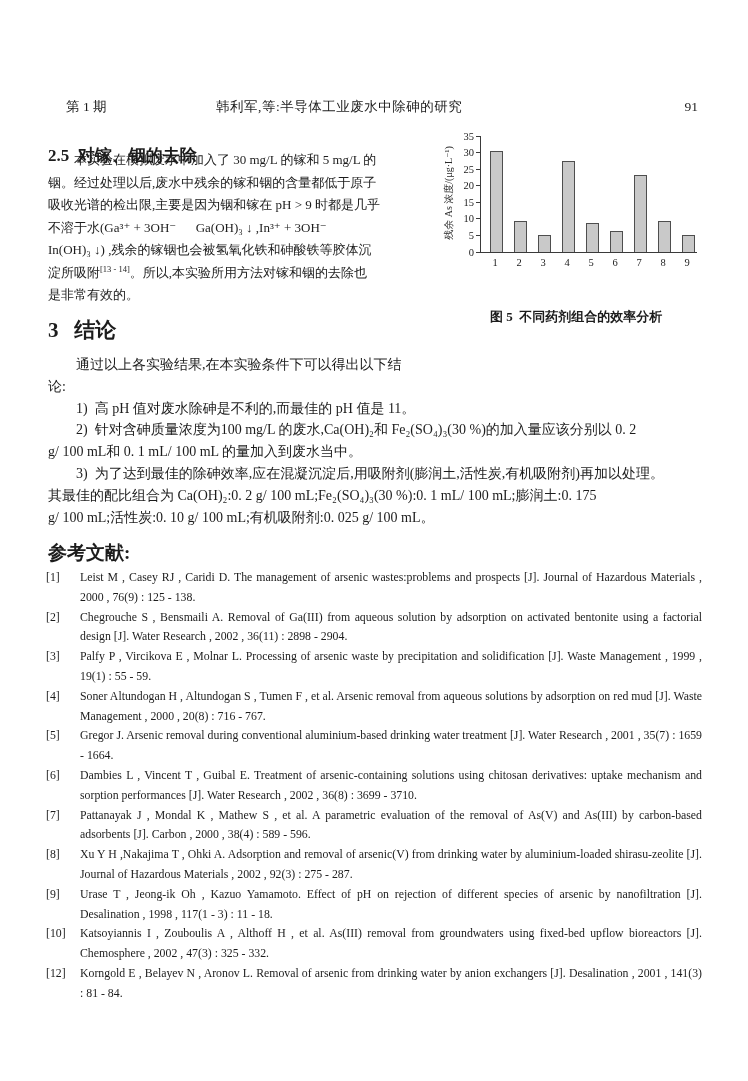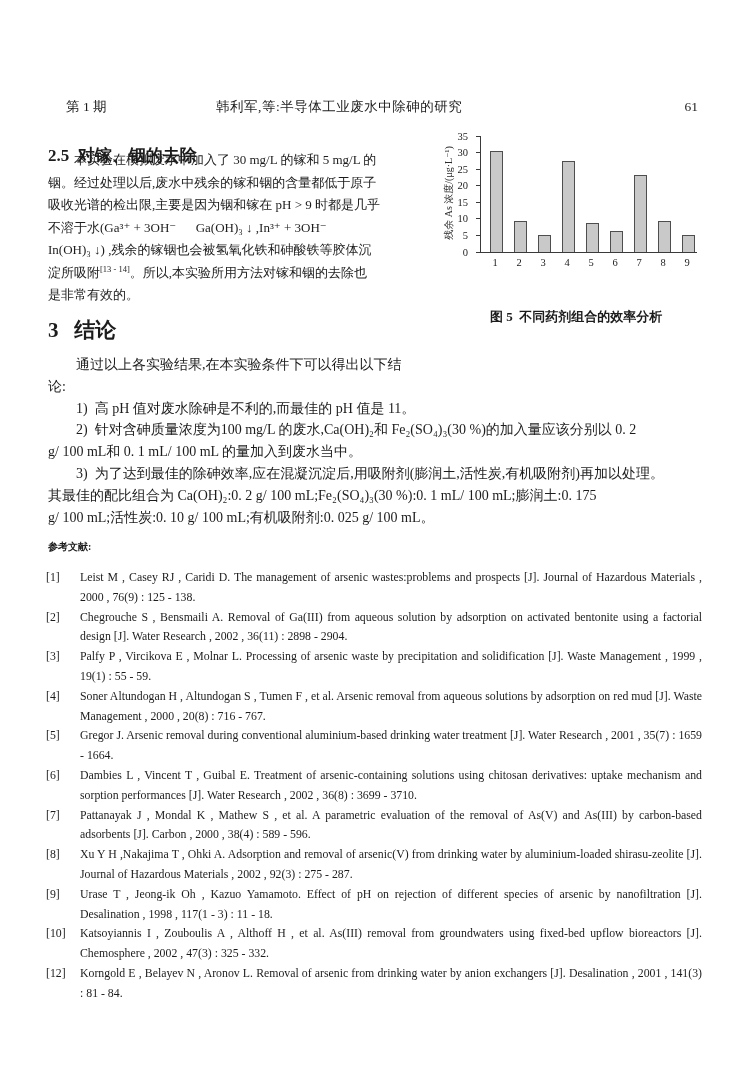--- a/index.html
+++ b/index.html
@@ -16,46 +16,46 @@
   .s25-head{position:absolute;top:144px;left:48px;font-size:17px;font-weight:bold;white-space:pre;}
   .s25-body{position:absolute;top:149px;left:48px;width:366px;font-size:13px;line-height:22.5px;}
   .tline{white-space:pre;}
   .tline.indent{padding-left:2em;}
   .tline sup{font-size:8.5px;vertical-align:super;line-height:0;}
   
   .fig{position:absolute;left:438px;top:128px;width:276px;height:190px;}
   .plot{position:absolute;left:42px;top:8px;width:216px;height:116px;
         border-left:1.5px solid #3a3a3a;border-bottom:1.5px solid #3a3a3a;}
   .bar{position:absolute;bottom:0;width:13px;background:#c9c9c9;border:1px solid #4e4e4e;border-bottom:none;box-sizing:border-box;}
-  .ytick-label{position:absolute;left:0;width:30px;text-align:right;font-size:10.5px;line-height:13px;}
+  .ytick-label{position:absolute;left:6px;width:30px;text-align:right;font-size:10.5px;line-height:13px;}
   .ytick-mark{position:absolute;left:38px;width:4px;height:1px;background:#3a3a3a;}
   .xtick{position:absolute;top:129px;width:24px;text-align:center;font-size:10.5px;}
   .fig-ylabel{position:absolute;left:-60px;top:58px;width:142px;text-align:center;font-size:10px;
               transform:rotate(-90deg);white-space:pre;color:#2a2a2a;}
   .fig-xlabel{position:absolute;left:42px;top:145px;width:216px;text-align:center;font-size:11px;}
   .fig-caption{position:absolute;left:0;top:180px;width:100%;text-align:center;font-size:13px;font-weight:bold;white-space:pre;}
   
   .s3-head{position:absolute;top:316px;left:48px;font-size:21px;font-weight:bold;white-space:pre;}
   .s3-body{position:absolute;top:354px;left:48px;width:668px;font-size:14px;line-height:21.8px;}
   
-  .refs-head{position:absolute;top:540px;left:48px;font-size:10px;font-weight:bold;text-align:center;}
+  .refs-head{position:absolute;top:540px;left:48px;font-size:19px;font-weight:bold;text-align:center;}
   .refs{position:absolute;top:568px;left:46px;width:660px;font-size:11.8px;line-height:19.8px;}
   .ref{display:flex;}
   .ref-num{flex:none;width:34px;}
   .ref-text{flex:1;text-align:justify;padding-right:4px;}
 </style>
 </head>
 <body>
 
 <div class="page">
 
   <div class="hdr">
     <span class="hdr-issue">第 1 期</span>
     <span class="hdr-title">韩利军,等:半导体工业废水中除砷的研究</span>
-    <span class="hdr-page">61</span>
+    <span class="hdr-page">91</span>
   </div>
 
   <div class="s25-head">2.5  对镓、铟的去除</div>
   <div class="s25-body" id="s25-body">
       <div class="tline indent">本实验在模拟废水中加入了 30 mg/L 的镓和 5 mg/L 的</div>
       <div class="tline">铟。经过处理以后,废水中残余的镓和铟的含量都低于原子</div>
       <div class="tline">吸收光谱的检出限,主要是因为铟和镓在 pH &gt; 9 时都是几乎</div>
       <div class="tline">不溶于水(Ga³⁺ + 3OH⁻      Ga(OH)₃ ↓ ,In³⁺ + 3OH⁻</div>
       <div class="tline">In(OH)₃ ↓) ,残余的镓铟也会被氢氧化铁和砷酸铁等胶体沉</div>
       <div class="tline"><span>淀所吸附</span><sup>[13 - 14]</sup><span>。所以,本实验所用方法对镓和铟的去除也</span></div>

